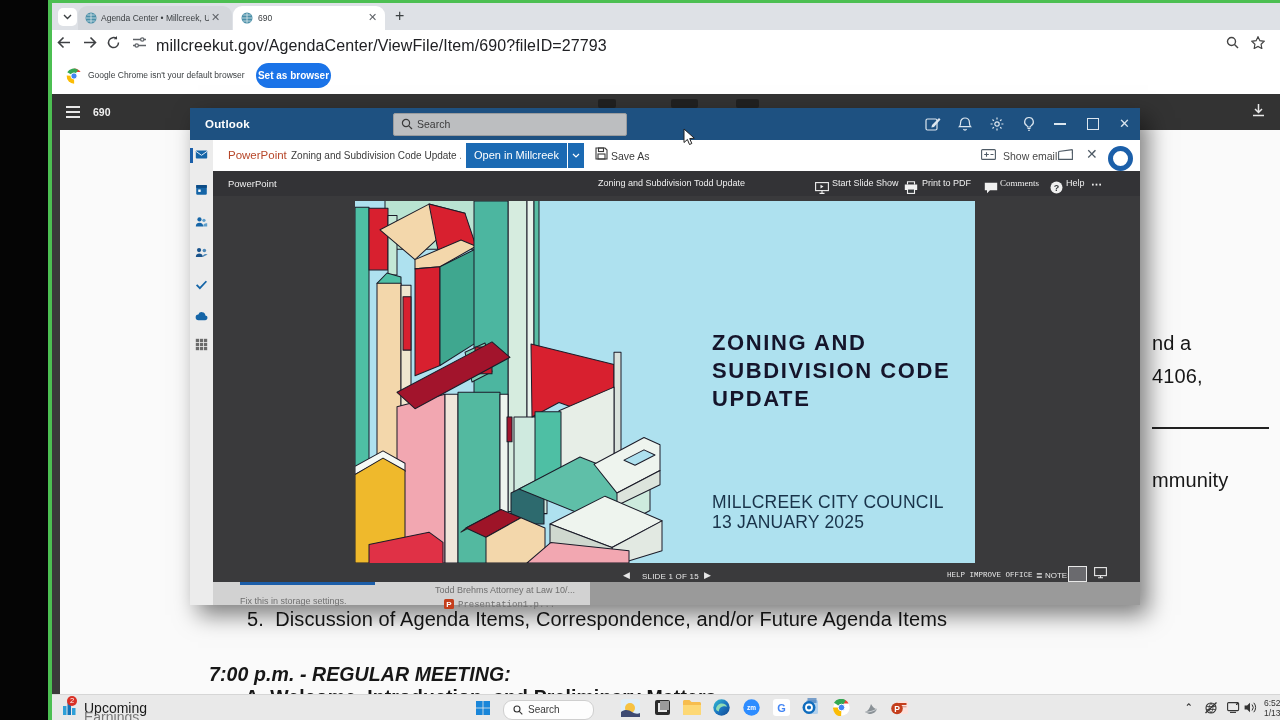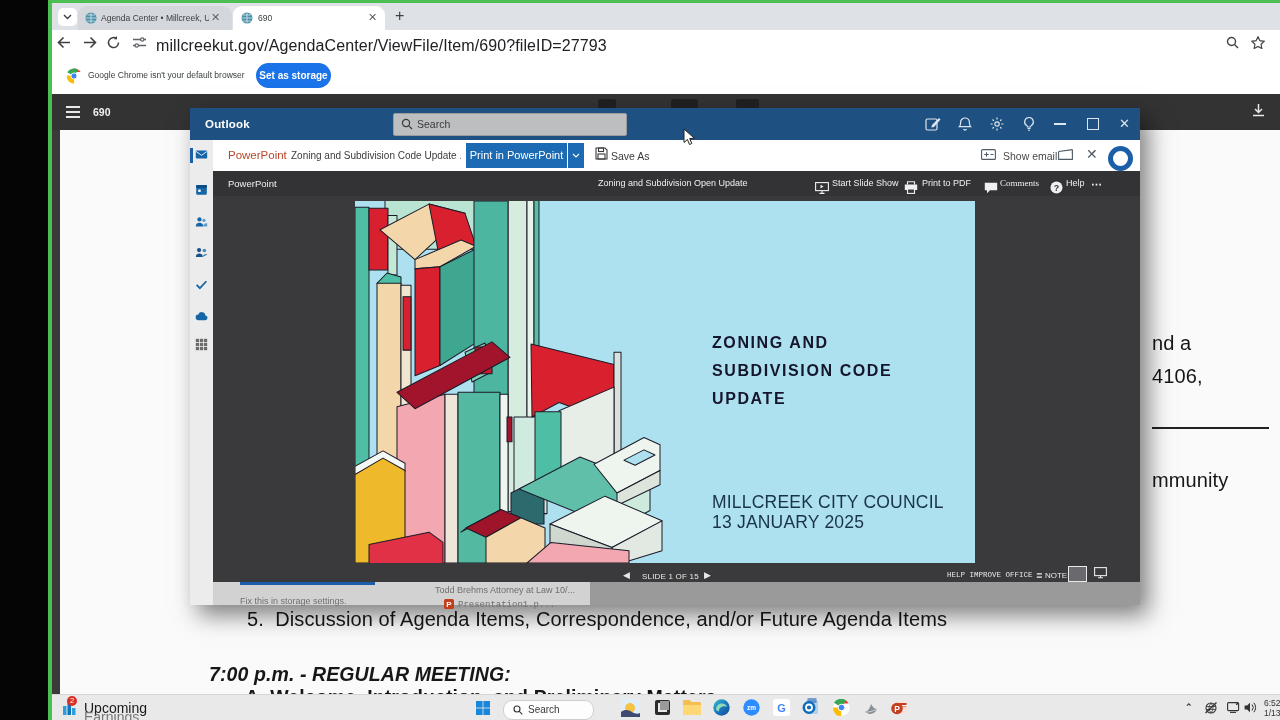--- a/index.html
+++ b/index.html
@@ -47,21 +47,21 @@
   #saveas{left:421px;top:42px;color:#3a3a3a;font-size:10.5px;}
   #showemail{left:813px;top:42px;color:#484848;font-size:10.5px;}
   #oring{left:918px;top:38px;width:15px;height:15px;border:5px solid #1b5fa9;border-radius:50%;}
   #pptbar{left:23px;top:63px;width:927px;height:25px;background:#333336;}
   .pbtxt{position:absolute;top:70px;color:#f0f0f0;font-size:9.5px;white-space:nowrap;}
   #viewer{left:23px;top:88px;width:927px;height:386px;}
   #slide{left:165px;top:93px;width:620px;height:362px;background:#aee1ef;overflow:hidden;}
   .vbtxt{position:absolute;color:#e8e8e8;font-size:9px;white-space:nowrap;}
   #maillist{left:23px;top:474px;width:927px;height:23px;background:#d2d2d2;}
   
-  #stitle{left:712px;top:329px;width:280px;color:#15152b;font-size:16px;font-weight:700;line-height:28.2px;letter-spacing:1.6px;white-space:nowrap;}
+  #stitle{left:712px;top:329px;width:280px;color:#15152b;font-size:22px;font-weight:700;line-height:28.2px;letter-spacing:1.6px;white-space:nowrap;}
   #ssub{left:712px;top:493px;width:260px;color:#19334a;font-size:17.5px;line-height:19.5px;letter-spacing:.2px;white-space:nowrap;}
   
   #taskbar{left:52px;top:694px;width:1228px;height:26px;background:#e9e9e9;border-top:1px solid #d6d6d6;}
   .tbtxt{position:absolute;font-size:14px;}
   #searchpill{left:451px;top:5px;width:89px;height:18px;background:#fdfdfd;border:1px solid #cfcfcf;border-radius:9px;}
   .trayic{position:absolute;top:6px;color:#333;}
 </style></head>
 <body>
 
   <div class="abs" id="tabstrip"></div>
@@ -111,21 +111,21 @@
   </svg>
   <div class="abs" id="notif"></div>
   <svg class="abs" style="left:66px;top:68px" width="16" height="16" viewBox="0 0 16 16">
     <circle cx="8" cy="8" r="7.6" fill="#fff"></circle>
     <path d="M8 .4A7.6 7.6 0 0 1 14.6 4H8a4 4 0 0 0-3.7 2.5z" fill="#ea4335"></path>
     <path d="M14.6 4a7.6 7.6 0 0 1-3.3 10.5L8 8z" fill="#fbbc05" transform="rotate(120 8 8)"></path>
     <path d="M14.6 4a7.6 7.6 0 0 1-3.3 10.5L8 8z" fill="#34a853" transform="rotate(240 8 8)"></path>
     <circle cx="8" cy="8" r="3.1" fill="#4285f4" stroke="#fff" stroke-width=".9"></circle>
   </svg>
   <div class="abs" id="notiftext">Google Chrome isn't your default browser</div>
-  <div class="abs" id="setdef">Set as storage</div>
+  <div class="abs" id="setdef">Set as browser</div>
   <div class="abs" id="pdfbar"></div>
   <div class="abs" style="left:66px;top:106px;width:14px;height:2px;background:#e8e8e8;box-shadow:0 5px 0 #e8e8e8,0 10px 0 #e8e8e8;"></div>
   <div class="abs" id="pdf690">690</div>
   <div class="blur-ic abs" style="left:598px;width:18px;"></div>
   <div class="blur-ic abs" style="left:671px;width:27px;"></div>
   <div class="blur-ic abs" style="left:736px;width:23px;"></div>
   <svg class="abs" style="left:1251px;top:103px" width="15" height="16" viewBox="0 0 15 16">
     <path d="M7.5 1v8M4 6l3.5 3.5L11 6" stroke="#e8e8e8" stroke-width="1.5" fill="none"></path>
     <path d="M2 12.5h11" stroke="#e8e8e8" stroke-width="1.5"></path>
   </svg>
@@ -207,21 +207,21 @@
         <rect x="6" y="6" width="4" height="4"></rect>
         <rect x="11" y="6" width="4" height="4"></rect>
         <rect x="1" y="11" width="4" height="4"></rect>
         <rect x="6" y="11" width="4" height="4"></rect>
         <rect x="11" y="11" width="4" height="4"></rect>
       </g>
     </svg>
     <div class="abs" id="athdr"></div>
     <div class="abs" id="pptlabel">PowerPoint</div>
     <div class="abs" id="fname">Zoning and Subdivision Code Update .p...</div>
-    <div class="abs" id="openbtn">Print in PowerPoint</div>
+    <div class="abs" id="openbtn">Open in Millcreek</div>
     <div class="abs" id="openchev"><svg width="8" height="5" viewBox="0 0 8 5" style="margin-top:10px">
         <path d="M1 1l3 3 3-3" stroke="#fff" stroke-width="1.2" fill="none"></path>
       </svg></div>
     <svg class="abs" style="left:405px;top:39px" width="13" height="13" viewBox="0 0 13 13">
       <path d="M1 1h9l2 2v9H1z" fill="none" stroke="#3a3a3a" stroke-width="1.1"></path>
       <rect x="3.5" y="1" width="5" height="3.5" fill="none" stroke="#3a3a3a" stroke-width="1.1"></rect>
       <rect x="3" y="7" width="7" height="5" fill="none" stroke="#3a3a3a" stroke-width="1.1"></rect>
     </svg>
     <div class="abs" id="saveas">Save As</div>
     <svg class="abs" style="left:791px;top:41px" width="15" height="11" viewBox="0 0 15 11">
@@ -230,21 +230,21 @@
     </svg>
     <div class="abs" id="showemail">Show email</div>
     <svg class="abs" style="left:868px;top:41px" width="15" height="11" viewBox="0 0 15 11">
       <path d="M.6 2.5v7.9h13.8V2.5" fill="none" stroke="#4f5b66" stroke-width="1.1"></path>
       <path d="M.6 2.5L14.4.6M14.4.6v4" stroke="#4f5b66" stroke-width="1.1" fill="none"></path>
     </svg>
     <div class="abs" style="left:896px;top:38px;color:#4f5b66;font-size:14px;">✕</div>
     <div class="abs" id="oring"></div>
     <div class="abs" id="pptbar"></div>
     <div class="abs pbtxt" style="left:38px;">PowerPoint</div>
-    <div class="abs pbtxt" style="left:408px;font-size:9px;">Zoning and Subdivision Open Update</div>
+    <div class="abs pbtxt" style="left:408px;font-size:9px;">Zoning and Subdivision Todd Update</div>
     <svg class="abs" style="left:625px;top:74px" width="14" height="12" viewBox="0 0 14 12">
       <rect x=".6" y=".6" width="12.8" height="8" fill="none" stroke="#f0f0f0" stroke-width="1.1"></rect>
       <path d="M7 8.6v2.8M4.5 11.4h5" stroke="#f0f0f0" stroke-width="1.1"></path>
       <path d="M5.5 2.7l3 1.9-3 1.9z" fill="#f0f0f0"></path>
     </svg>
     <div class="abs pbtxt" style="left:642px;font-size:9px;">Start Slide Show</div>
     <svg class="abs" style="left:714px;top:73px" width="14" height="13" viewBox="0 0 14 13">
       <path d="M3.5 3.5V.8h7v2.7" fill="none" stroke="#f0f0f0" stroke-width="1.1"></path>
       <rect x=".8" y="3.5" width="12.4" height="5.5" fill="#f0f0f0"></rect>
       <rect x="3.5" y="8" width="7" height="4.4" fill="#33373a" stroke="#f0f0f0" stroke-width="1.1"></rect>

